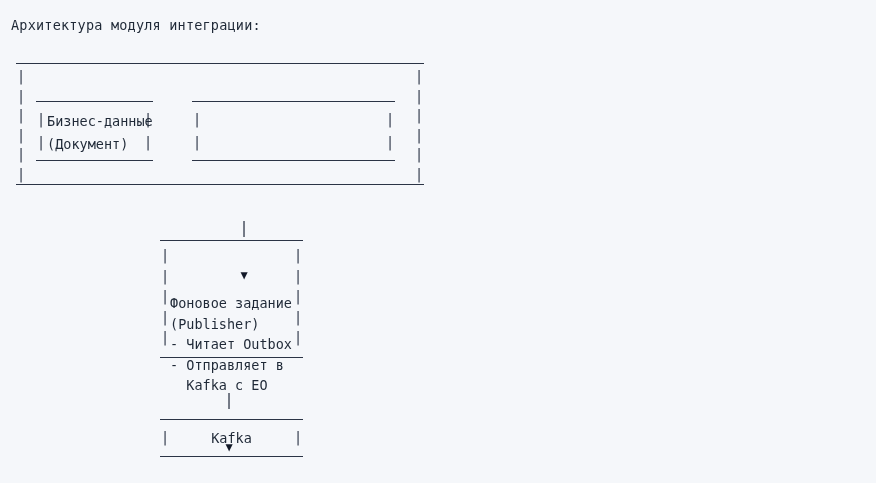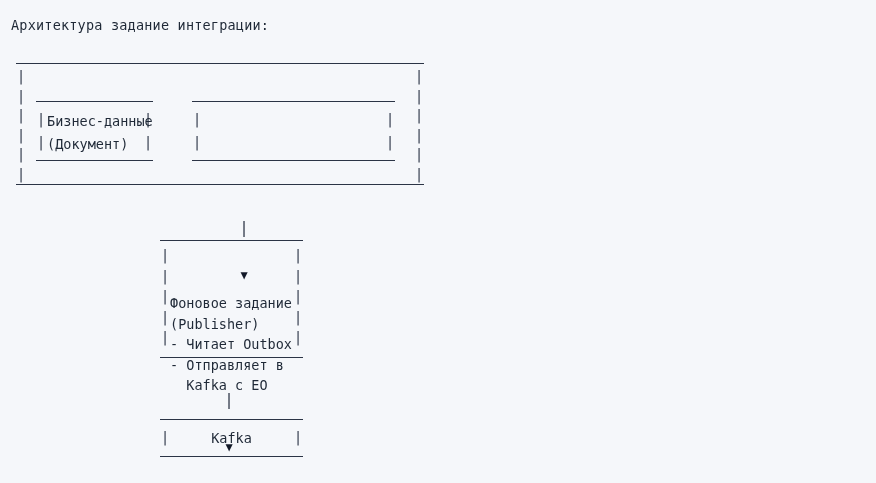--- a/index.html
+++ b/index.html
@@ -165,21 +165,21 @@
     color: #111827;
   }
   #connector-1 { left: 236px; top: 188px; }
   #connector-2 { left: 221px; top: 360px; }
 </style>
 </head>
 <body>
 
 <div id="canvas">
 
-  <div class="page-title">Архитектура задание интеграции:</div>
+  <div class="page-title">Архитектура модуля интеграции:</div>
 
   <div class="ascii-box" id="tx-box">
     <div class="rail left">|
 |
 |
 |
 |
 |</div>
     <div class="rail right">|
 |

